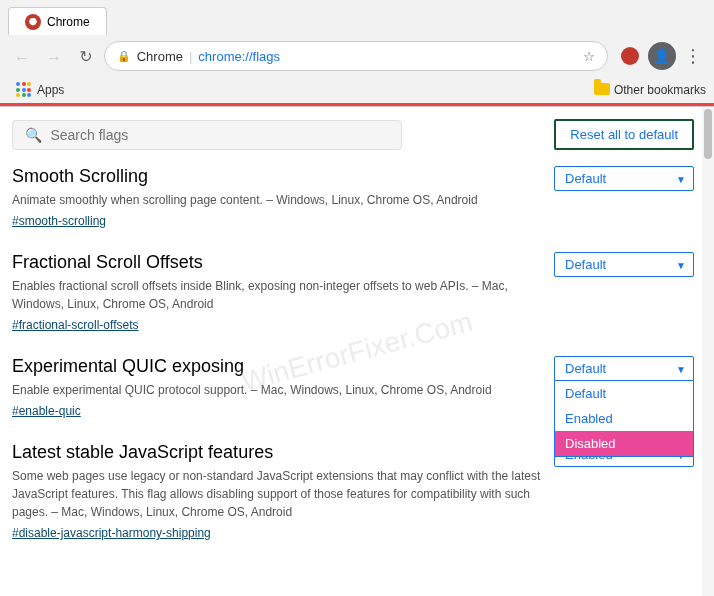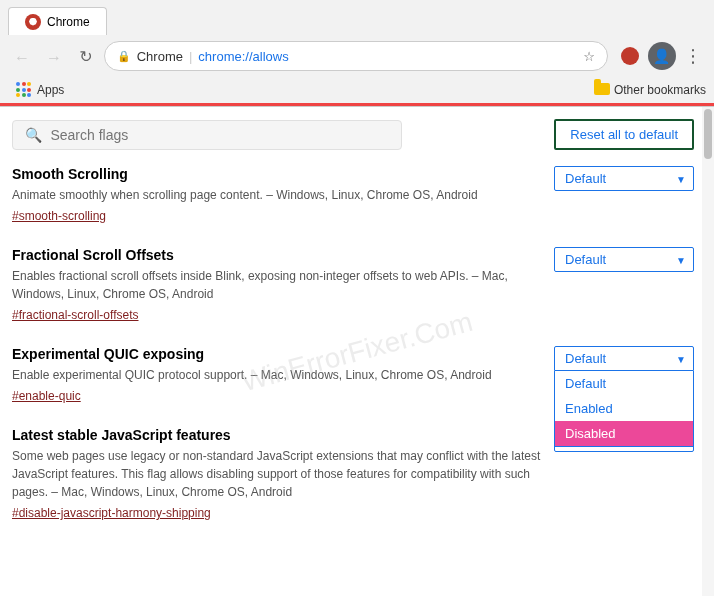--- a/index.html
+++ b/index.html
@@ -49,23 +49,23 @@
 
     
     .flags-search { display: flex; align-items: center; margin-bottom: 16px; }
     .search-box { display: flex; align-items: center; background: #f5f5f5; border: 1px solid #e0e0e0; border-radius: 4px; padding: 6px 12px; width: 390px; gap: 8px; }
     .search-box input { background: none; border: none; outline: none; font-size: 14px; color: #555; width: 100%; }
     .search-icon-wrap { color: #888; font-size: 14px; }
     .reset-btn { margin-left: auto; border: 2px solid #14532d; background: #fff; color: #1a73e8; padding: 6px 14px; border-radius: 2px; cursor: pointer; font-size: 13px; }
 
     
     .flag-item { margin-bottom: 24px; }
-    .flag-title { font-weight: bold; font-size: 14px; color: #000; margin-bottom: 4px; }
+    .flag-title { font-weight: normal; font-size: 18px; color: #000; margin-bottom: 4px; }
     .flag-desc { font-size: 12px; color: #555; margin-bottom: 4px; line-height: 1.5; }
-    .flag-link { font-size: 12px; color: #7f1d1d; text-decoration: underline; cursor: pointer; }
+    .flag-link { font-size: 12px; color: #0c4a6e; text-decoration: underline; cursor: pointer; }
     .flag-row { display: flex; align-items: flex-start; gap: 12px; }
     .flag-text { flex: 1; }
 
     
     .flag-control { position: relative; min-width: 140px; border-radius: 8px; }
     .dropdown-select { border: 1px solid #1a73e8; background: #fff; color: #1a73e8; padding: 4px 28px 4px 10px; font-size: 13px; border-radius: 2px; appearance: none; cursor: pointer; width: 140px; }
     .dropdown-arrow { position: absolute; right: 8px; top: 50%; transform: translateY(-50%); color: #1a73e8; font-size: 10px; pointer-events: none; }
 
     
     .dropdown-open { position: relative; }
@@ -103,21 +103,21 @@
     <button class="nav-btn disabled">
       <span>→</span>
     </button>
     <button class="nav-btn">
       <span>↻</span>
     </button>
     <div class="address-bar">
       <span class="lock-icon">🔒</span>
       <span class="site-name">Chrome</span>
       <span class="separator">|</span>
-      <span class="url">chrome://allows</span>
+      <span class="url">chrome://flags</span>
       <span class="star">☆</span>
     </div>
     <div class="nav-actions">
       <button class="nav-action-btn">
         <span style="width:18px;height:18px;background:#c0392b;border-radius:50%;display:block;"></span>
       </button>
       <button class="profile-btn">
         <span>👤</span>
       </button>
       <button class="menu-btn">

